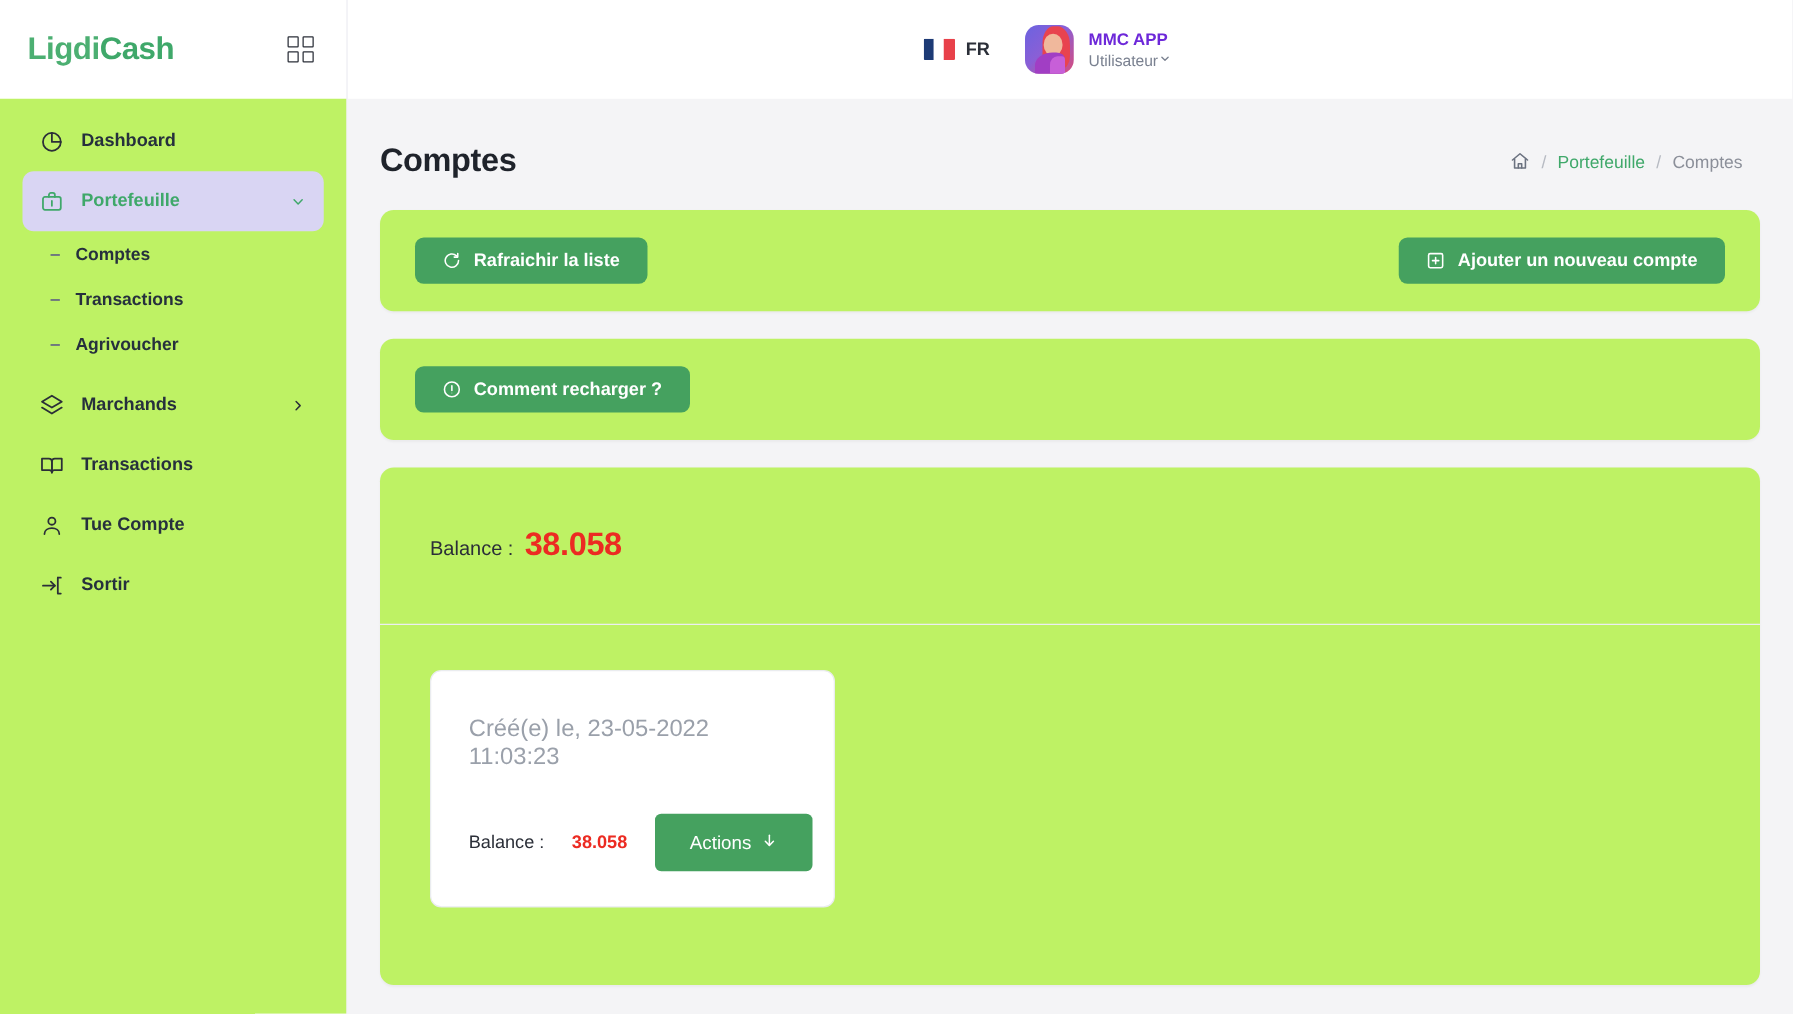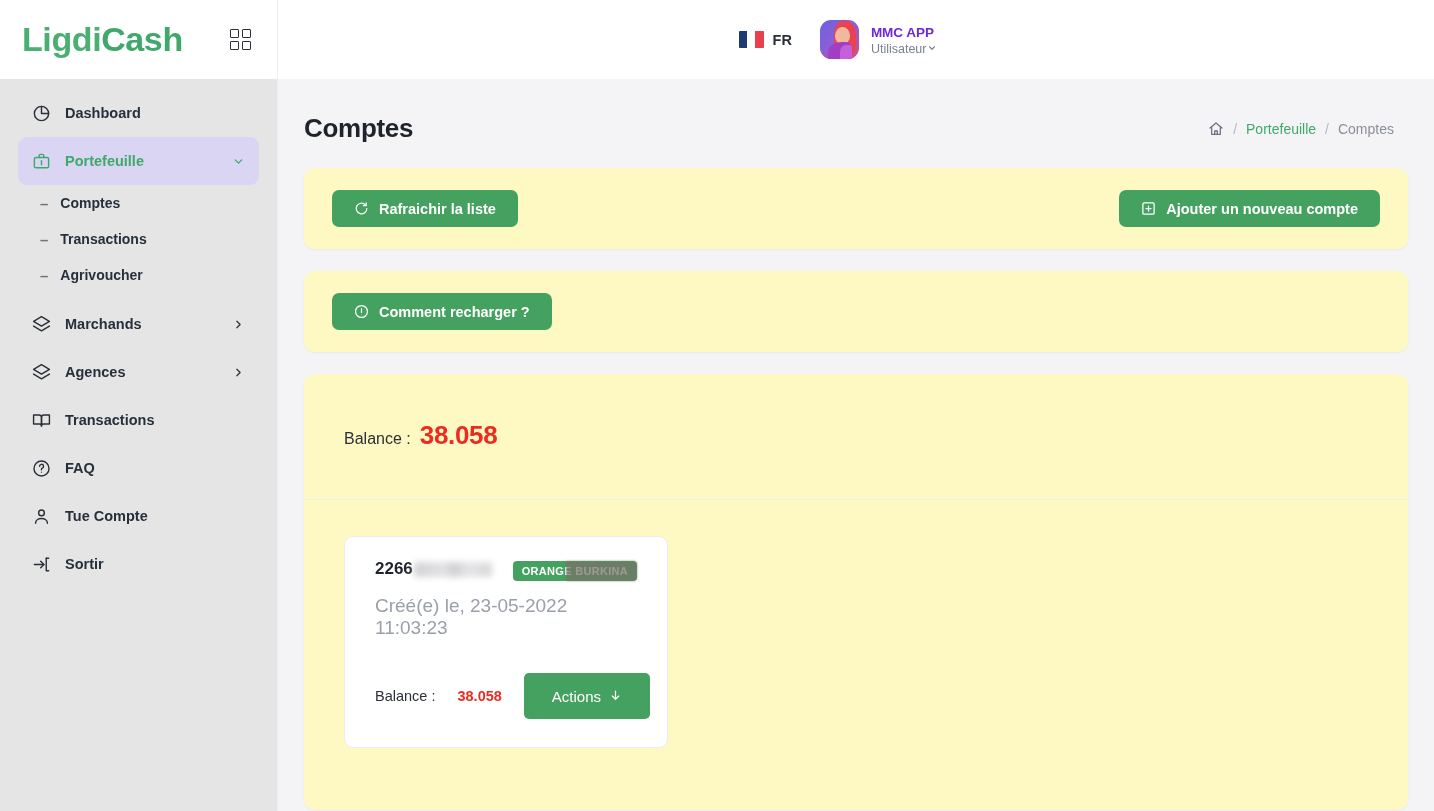--- a/index.html
+++ b/index.html
@@ -19,28 +19,28 @@
     flex: 0 0 278px;
     position: relative;
   }
   .sidebar-top {
     height: 79px;
     display: flex; align-items: center; justify-content: space-between;
     padding: 0 26px 0 22px;
     background: #fff;
   }
   .brand {
-    font-size: 34px; font-weight: bold; letter-spacing: -0.4px;
+    font-size: 25px; font-weight: bold; letter-spacing: -0.4px;
     color: #4caf72;
   }
   .brand .b2 { color: #3fa86a; }
   .grid-icon { display: grid; grid-template-columns: 9px 9px; grid-template-rows: 9px 9px; gap: 3px; cursor: pointer; }
   .grid-icon span { border: 1.6px solid #2b2f38; border-radius: 1px; display:block; width:9px; height:9px; }
 
-  .sidebar-body { padding-top: 10px; background: #e5e5e5; height: calc(811px - 79px); }
+  .sidebar-body { padding-top: 10px; background: #bef264; height: calc(811px - 79px); }
 
   .nav-item {
     display: flex; align-items: center;
     height: 48px;
     margin: 0 18px;
     padding: 0 14px;
     border-radius: 9px;
     color: #26303d;
     font-size: 14.5px; font-weight: bold;
     cursor: pointer;
@@ -104,21 +104,21 @@
     padding: 34px 40px 0 26px;
   }
   .page-title { font-size: 26px; font-weight: bold; color: #1f232b; letter-spacing: -0.3px; }
   .crumb { display: flex; align-items: center; gap: 9px; font-size: 14px; color: #8b8f99; }
   .crumb .home svg { width: 16px; height: 16px; display:block; }
   .crumb a { color: #3fa86a; font-weight: normal; text-decoration: none; cursor: pointer; }
   .crumb .cur { color: #8b8f99; }
   .crumb .sep { color: #b6bac2; }
 
   .card {
-    background: #fef9c3; border-radius: 11px;
+    background: #bef264; border-radius: 11px;
     margin: 0 26px;
     box-shadow: 0 1px 2px rgba(20,22,30,0.045);
   }
   .card.bar {
     margin-top: 24px;
     padding: 22px 28px;
     display: flex; align-items: center; justify-content: space-between;
   }
   .card.bar2 { margin-top: 22px; padding: 22px 28px; display: flex; }
 
@@ -247,55 +247,31 @@
             </svg>
         </span>
         <span>Marchands</span>
         <span class="chev">
           <svg viewBox="0 0 24 24" fill="none" stroke="#2b2f38" stroke-width="2.2" stroke-linecap="round" stroke-linejoin="round">
               <path d="M9 6l6 6-6 6"></path>
             </svg>
         </span>
       </div>
 
-      <div class="nav-item">
-        <span class="ic">
-          <svg viewBox="0 0 24 24" fill="none" stroke="#2b2f38" stroke-width="1.8" stroke-linecap="round" stroke-linejoin="round">
-              <path d="M12 2 2 8l10 6 10-6-10-6z"></path>
-              <path d="M2 14l10 6 10-6"></path>
-            </svg>
-        </span>
-        <span>Agences</span>
-        <span class="chev">
-          <svg viewBox="0 0 24 24" fill="none" stroke="#2b2f38" stroke-width="2.2" stroke-linecap="round" stroke-linejoin="round">
-              <path d="M9 6l6 6-6 6"></path>
-            </svg>
-        </span>
-      </div>
 
       <div class="nav-item">
         <span class="ic">
           <svg viewBox="0 0 24 24" fill="none" stroke="#2b2f38" stroke-width="1.8" stroke-linecap="round" stroke-linejoin="round">
               <path d="M2 5h7a3 3 0 0 1 3 3v11a2.5 2.5 0 0 0-2.5-2.5H2z"></path>
               <path d="M22 5h-7a3 3 0 0 0-3 3v11a2.5 2.5 0 0 1 2.5-2.5H22z"></path>
             </svg>
         </span>
         <span>Transactions</span>
       </div>
 
-      <div class="nav-item">
-        <span class="ic">
-          <svg viewBox="0 0 24 24" fill="none" stroke="#2b2f38" stroke-width="1.8" stroke-linecap="round" stroke-linejoin="round">
-              <circle cx="12" cy="12" r="9.5"></circle>
-              <path d="M9.6 9.2a2.5 2.5 0 1 1 3.3 2.4c-.7.3-1 .8-1 1.6v.4"></path>
-              <circle cx="12" cy="16.6" r="0.7" fill="#2b2f38" stroke="none"></circle>
-            </svg>
-        </span>
-        <span>FAQ</span>
-      </div>
 
       <div class="nav-item">
         <span class="ic">
           <svg viewBox="0 0 24 24" fill="none" stroke="#2b2f38" stroke-width="1.8" stroke-linecap="round" stroke-linejoin="round">
               <circle cx="12" cy="7.5" r="3.6"></circle>
               <path d="M4.5 20.5c0-3.8 3.4-6 7.5-6s7.5 2.2 7.5 6"></path>
             </svg>
         </span>
         <span>Tue Compte</span>
       </div>
@@ -402,30 +378,20 @@
 
       <div class="card main-card">
         <div class="balance-row">
           <span class="balance-lbl">Balance :</span>
           <span class="balance-val">38.058</span>
         </div>
         <div class="divider"></div>
         <div class="accounts">
 
           <div class="acct">
-            <div class="acct-top">
-              <div class="acct-num">
-                <span>2266</span>
-                  <span class="redact"></span>
-              </div>
-              <div class="badge">
-                <span>ORANGE BURKINA</span>
-                <span class="blurmask"></span>
-              </div>
-            </div>
             <div class="acct-date">Créé(e) le, 23-05-2022 11:03:23</div>
             <div class="acct-bottom">
               <span class="acct-bal-lbl">Balance :</span>
               <span class="acct-bal-val">38.058</span>
               <button class="btn-actions">
                 <span>Actions</span>
                 <span>
                   <svg width="13" height="13" viewBox="0 0 24 24" fill="none" stroke="#ffffff" stroke-width="2.2" stroke-linecap="round" stroke-linejoin="round">
                       <path d="M12 4v15"></path>
                       <path d="M6 13l6 6 6-6"></path>

